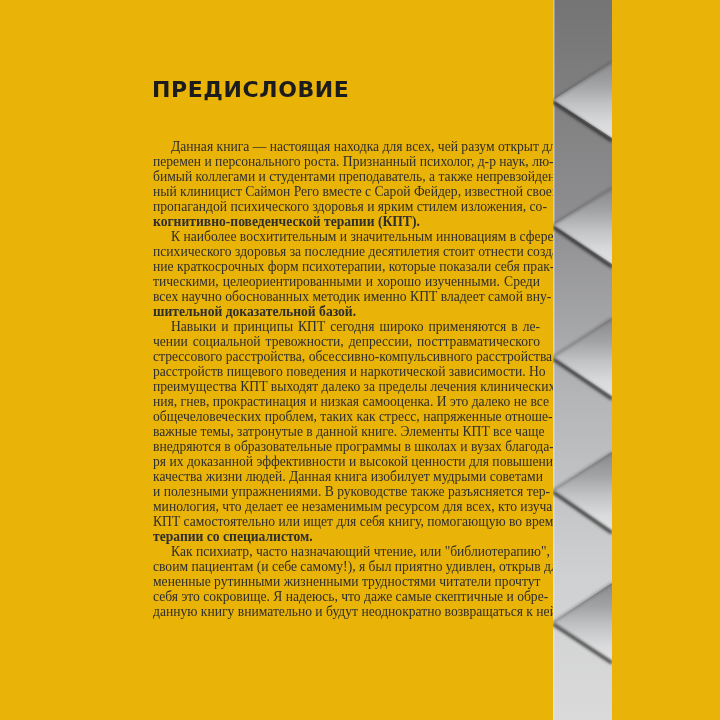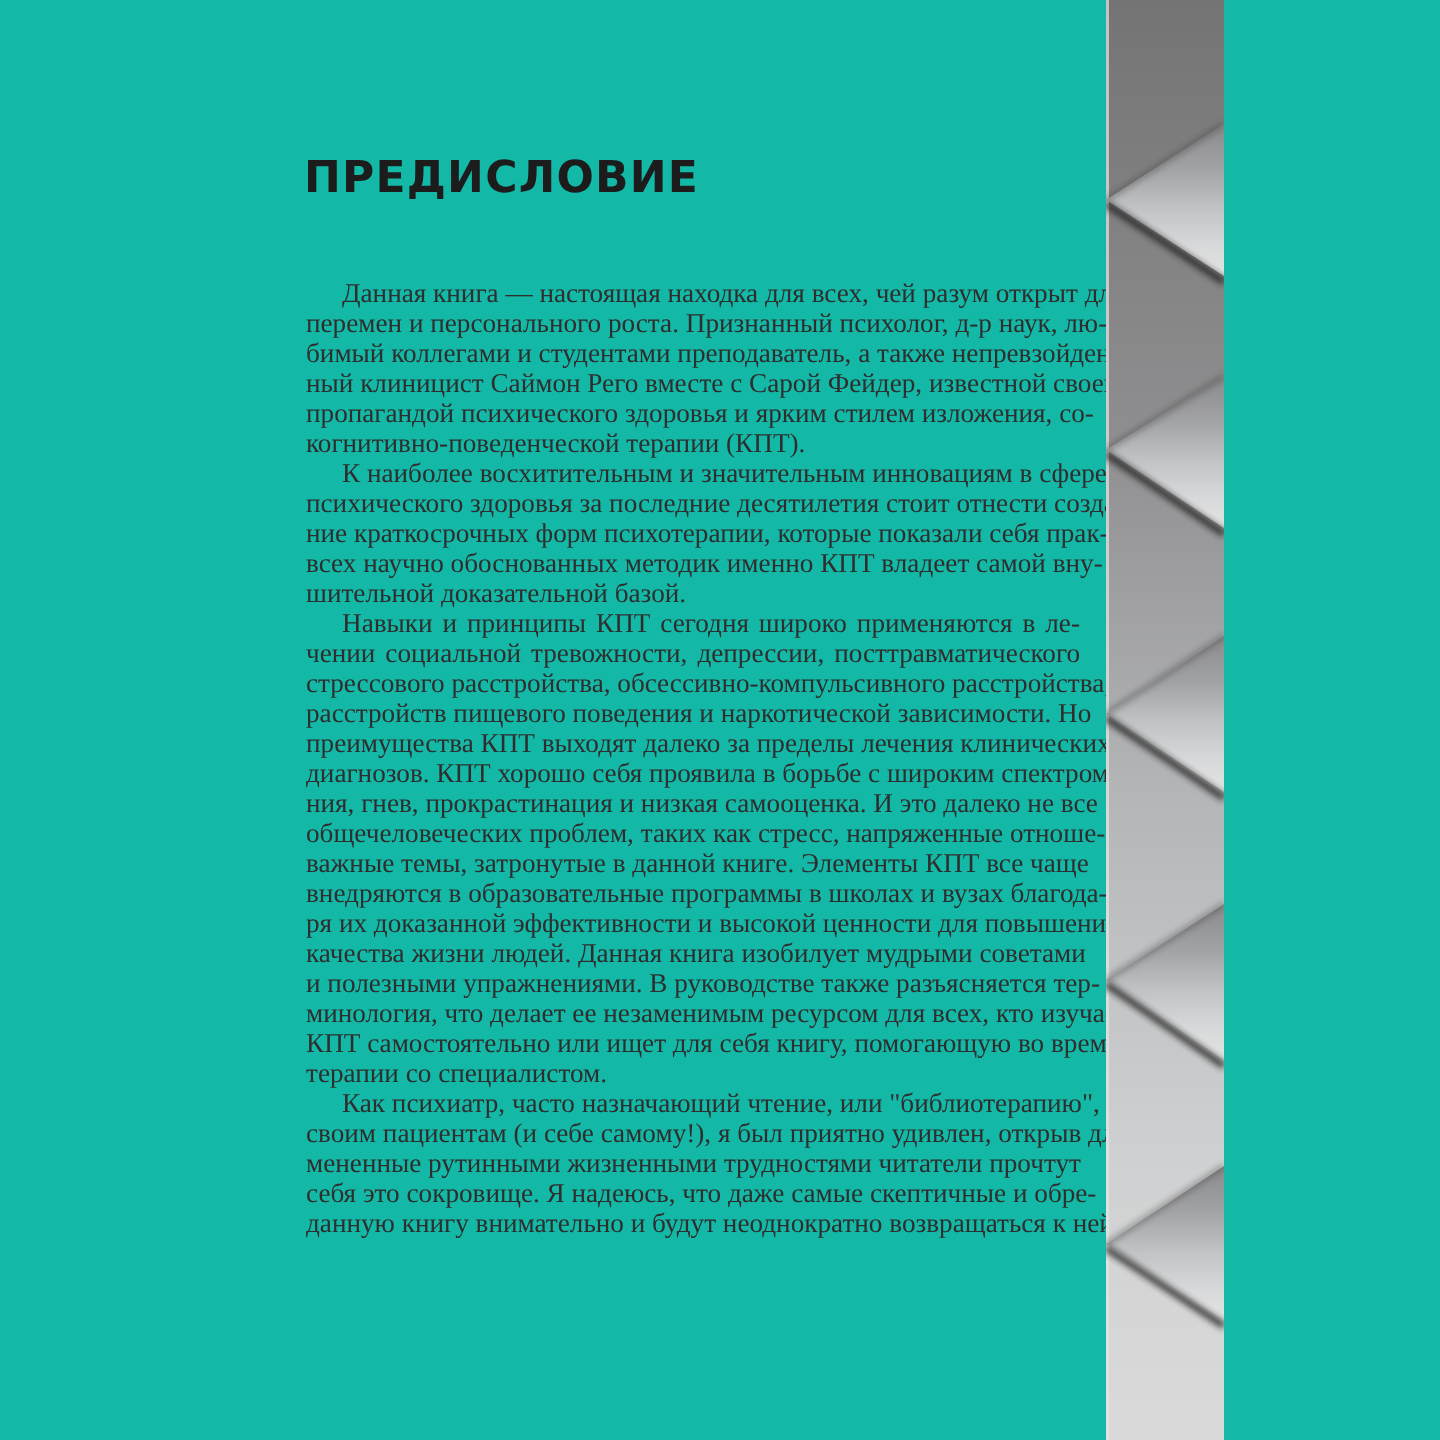--- a/index.html
+++ b/index.html
@@ -12,21 +12,21 @@
     height: 720px;
     position: relative;
     overflow: hidden;
   }
   .page {
     position: absolute;
     left: 0;
     top: 0;
     width: 720px;
     height: 720px;
-    background: #14b8a6;
+    background: #eab308;
   }
   .title {
     position: absolute;
     left: 152px;
     top: 76px;
     margin: 0;
     font-family: "DejaVu Sans", sans-serif;
     font-weight: bold;
     font-size: 22px;
     letter-spacing: 0.6px;
@@ -50,20 +50,21 @@
     text-align: justify;
     text-align-last: justify;
     height: 15.03px;
     overflow: visible;
   }
   .line.indent {
     padding-left: 18px;
   }
   .line.last {
     text-align-last: left;
+    font-weight: bold;
   }
   .strip {
     position: absolute;
     left: 553px;
     top: 0;
     width: 59px;
     height: 720px;
   }
   .strip svg {
     display: block;
@@ -84,31 +85,31 @@
       <span class="line">бимый коллегами и студентами преподаватель, а также непревзойден-</span>
       <span class="line">ный клиницист Саймон Рего вместе с Сарой Фейдер, известной своей</span>
       <span class="line">пропагандой психического здоровья и ярким стилем изложения, со-</span>
       <span class="line last">когнитивно-поведенческой терапии (КПТ).</span>
     </div>
 
     <div>
       <span class="line indent">К наиболее восхитительным и значительным инновациям в сфере</span>
       <span class="line">психического здоровья за последние десятилетия стоит отнести созда-</span>
       <span class="line">ние краткосрочных форм психотерапии, которые показали себя прак-</span>
+      <span class="line">тическими, целеориентированными и хорошо изученными. Среди</span>
       <span class="line">всех научно обоснованных методик именно КПТ владеет самой вну-</span>
       <span class="line last">шительной доказательной базой.</span>
     </div>
 
     <div>
       <span class="line indent">Навыки и принципы КПТ сегодня широко применяются в ле-</span>
       <span class="line">чении социальной тревожности, депрессии, посттравматического</span>
       <span class="line">стрессового расстройства, обсессивно-компульсивного расстройства,</span>
       <span class="line">расстройств пищевого поведения и наркотической зависимости. Но</span>
       <span class="line">преимущества КПТ выходят далеко за пределы лечения клинических</span>
-      <span class="line">диагнозов. КПТ хорошо себя проявила в борьбе с широким спектром</span>
       <span class="line">ния, гнев, прокрастинация и низкая самооценка. И это далеко не все</span>
       <span class="line">общечеловеческих проблем, таких как стресс, напряженные отноше-</span>
       <span class="line">важные темы, затронутые в данной книге. Элементы КПТ все чаще</span>
       <span class="line">внедряются в образовательные программы в школах и вузах благода-</span>
       <span class="line">ря их доказанной эффективности и высокой ценности для повышения</span>
       <span class="line">качества жизни людей. Данная книга изобилует мудрыми советами</span>
       <span class="line">и полезными упражнениями. В руководстве также разъясняется тер-</span>
       <span class="line">минология, что делает ее незаменимым ресурсом для всех, кто изучает</span>
       <span class="line">КПТ самостоятельно или ищет для себя книгу, помогающую во время</span>
       <span class="line last">терапии со специалистом.</span>

